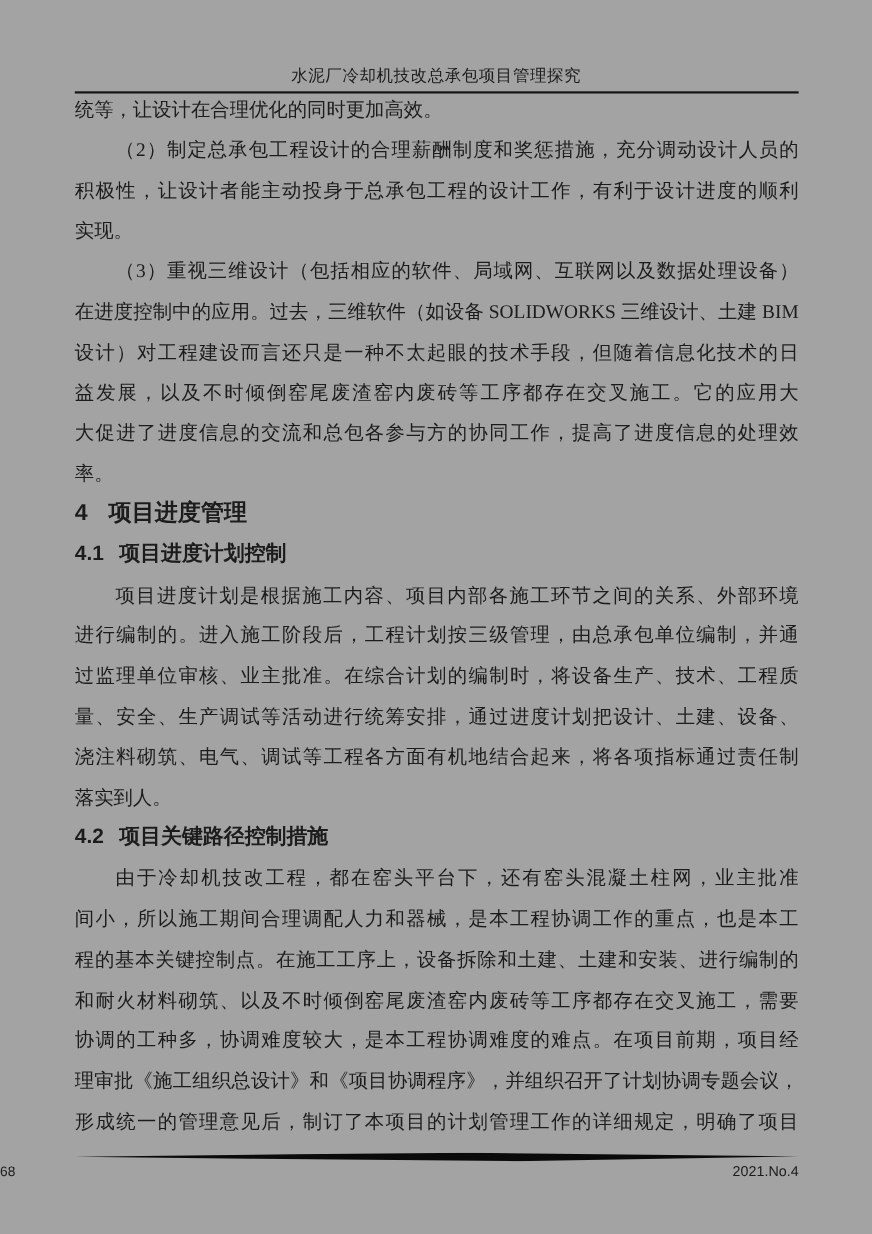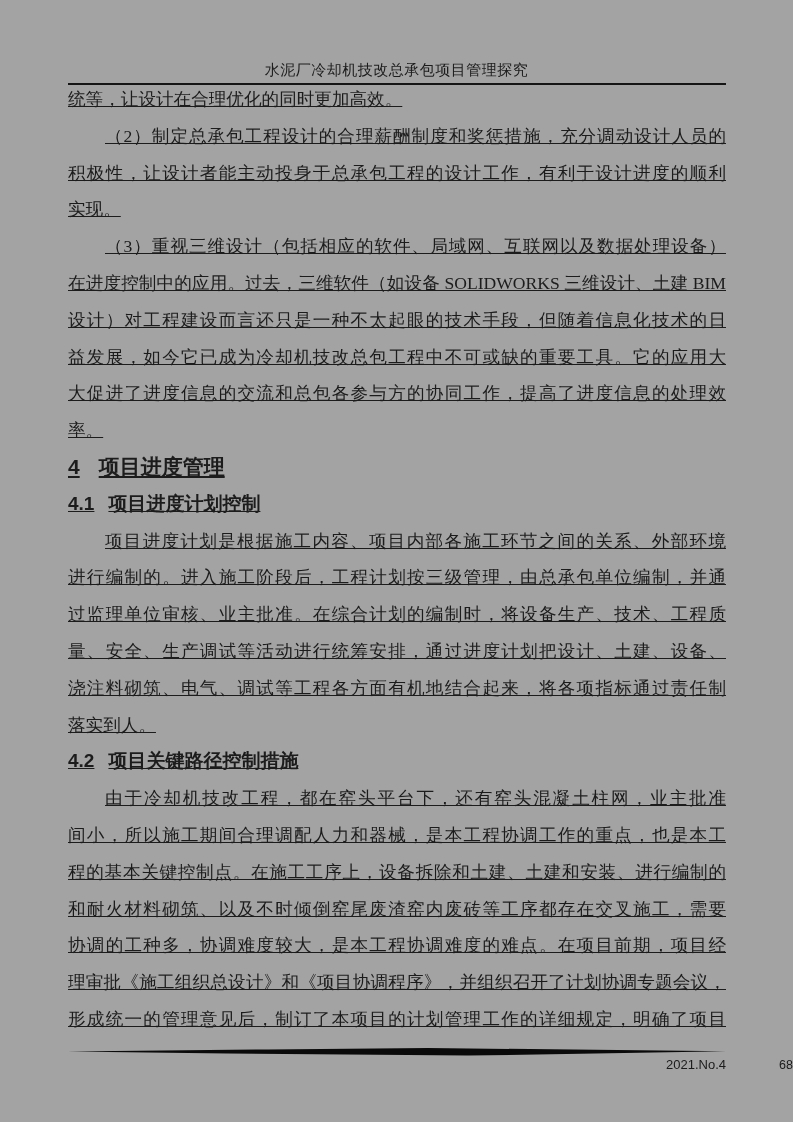--- a/index.html
+++ b/index.html
@@ -24,21 +24,20 @@
   .header-rule {
     position: absolute;
     left: 68px; top: 83px;
     width: 658px; height: 0;
     border-top: 2px solid #151515;
   }
   .body-col {
     position: absolute;
     left: 68px; top: 81px;
     width: 658px;
-    text-decoration: underline;
   }
   .row {
     height: 36.8px;
     line-height: 36.8px;
     font-size: 17.6px;
     white-space: normal;
     overflow: visible;
   }
   .row.justify {
     text-align: justify;
@@ -57,21 +56,21 @@
   .row.h1 .hnum { margin-right: 19px; }
   .row.h2 .hnum { margin-right: 14px; }
   .footer-bar {
     position: absolute;
     left: 68px; top: 1048px;
     width: 658px; height: 8px;
   }
   .footer-page {
     position: absolute;
     left: 0; right: 0; top: 1057px;
-    text-align: right;
+    text-align: left;
     font-family: "Liberation Sans", "DejaVu Sans", sans-serif;
     font-size: 12.5px;
     line-height: 16px;
     color: #1c1c1c;
   }
   .footer-issue {
     position: absolute;
     right: 67px; top: 1057px;
     text-align: left;
     font-family: "Liberation Sans", "DejaVu Sans", sans-serif;
@@ -90,21 +89,21 @@
   <div class="header-rule"></div>
 
   <div class="body-col" id="body-col">
       <div class="row left">统等，让设计在合理优化的同时更加高效。</div>
       <div class="row justify indent">（2）制定总承包工程设计的合理薪酬制度和奖惩措施，充分调动设计人员的</div>
       <div class="row justify">积极性，让设计者能主动投身于总承包工程的设计工作，有利于设计进度的顺利</div>
       <div class="row left">实现。</div>
       <div class="row justify indent">（3）重视三维设计（包括相应的软件、局域网、互联网以及数据处理设备）</div>
       <div class="row justify">在进度控制中的应用。过去，三维软件（如设备 SOLIDWORKS 三维设计、土建 BIM</div>
       <div class="row justify">设计）对工程建设而言还只是一种不太起眼的技术手段，但随着信息化技术的日</div>
-      <div class="row justify">益发展，如今它已成为冷却机技改总包工程中不可或缺的重要工具。它的应用大</div>
+      <div class="row justify">益发展，以及不时倾倒窑尾废渣窑内废砖等工序都存在交叉施工。它的应用大</div>
       <div class="row justify">大促进了进度信息的交流和总包各参与方的协同工作，提高了进度信息的处理效</div>
       <div class="row left">率。</div>
       <div class="row h1"><span class="hnum">4</span><span class="htitle">项目进度管理</span></div>
       <div class="row h2"><span class="hnum">4.1</span><span class="htitle">项目进度计划控制</span></div>
       <div class="row justify indent">项目进度计划是根据施工内容、项目内部各施工环节之间的关系、外部环境</div>
       <div class="row justify">进行编制的。进入施工阶段后，工程计划按三级管理，由总承包单位编制，并通</div>
       <div class="row justify">过监理单位审核、业主批准。在综合计划的编制时，将设备生产、技术、工程质</div>
       <div class="row justify">量、安全、生产调试等活动进行统筹安排，通过进度计划把设计、土建、设备、</div>
       <div class="row justify">浇注料砌筑、电气、调试等工程各方面有机地结合起来，将各项指标通过责任制</div>
       <div class="row left">落实到人。</div>

